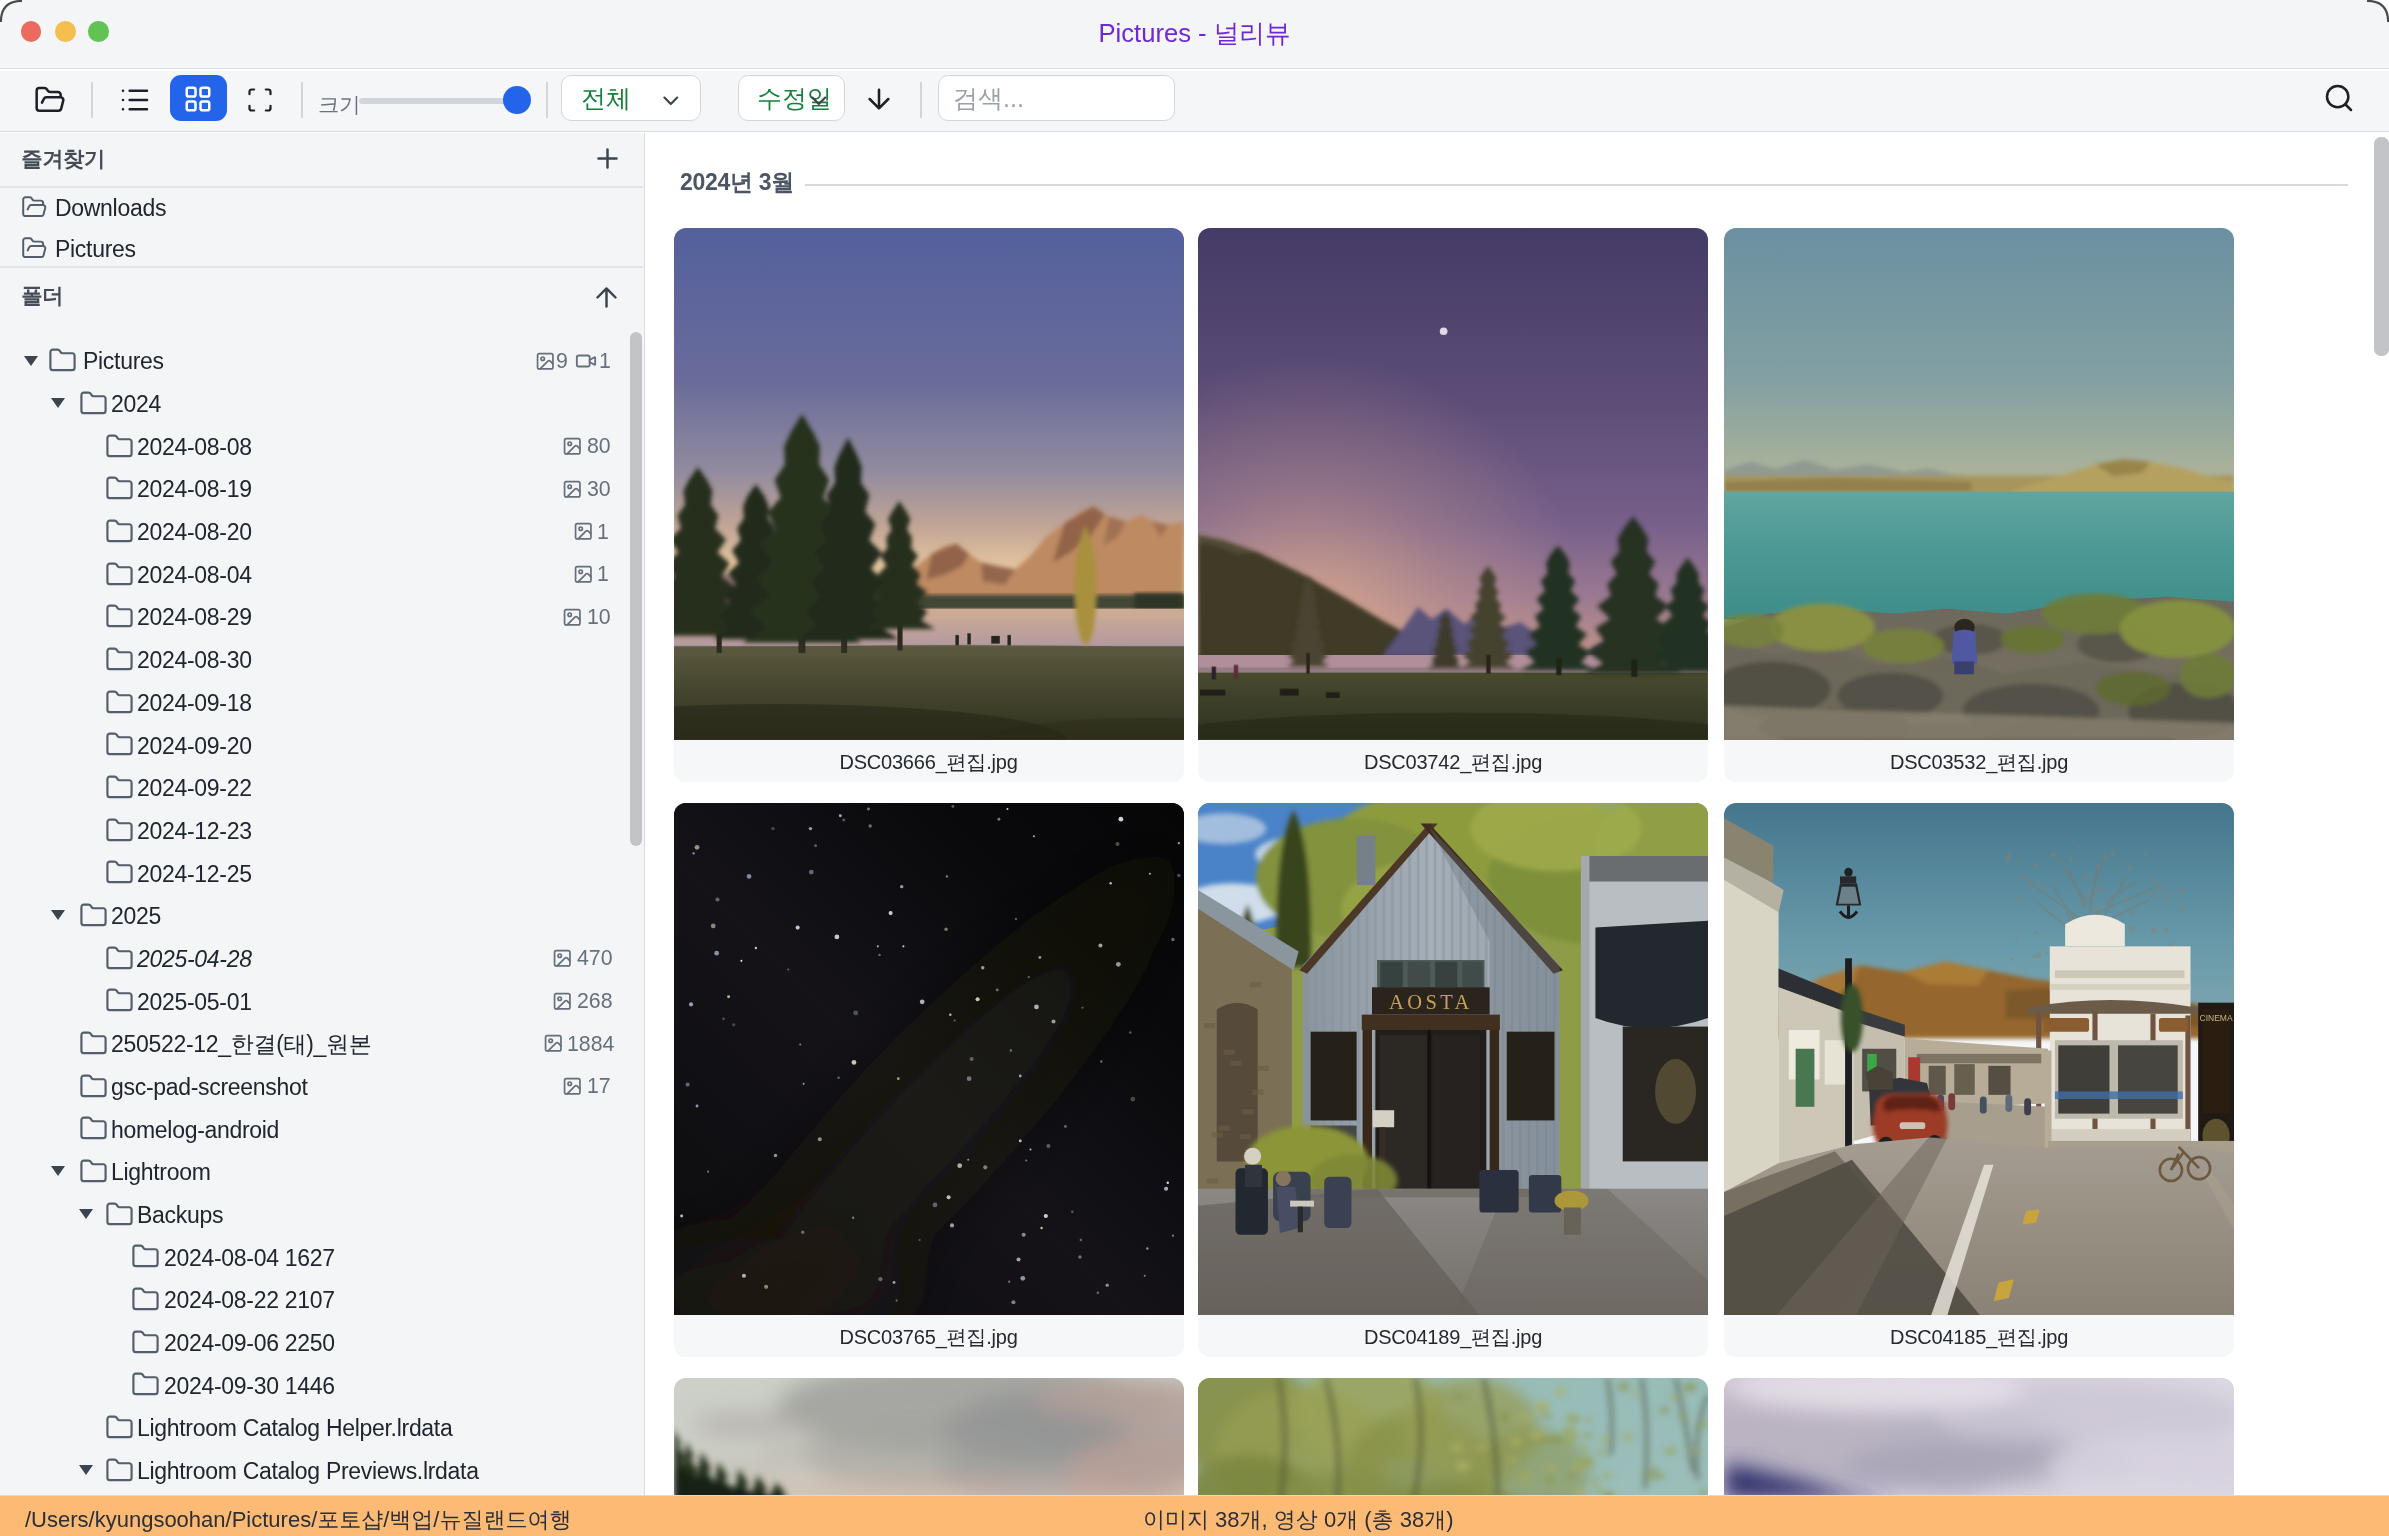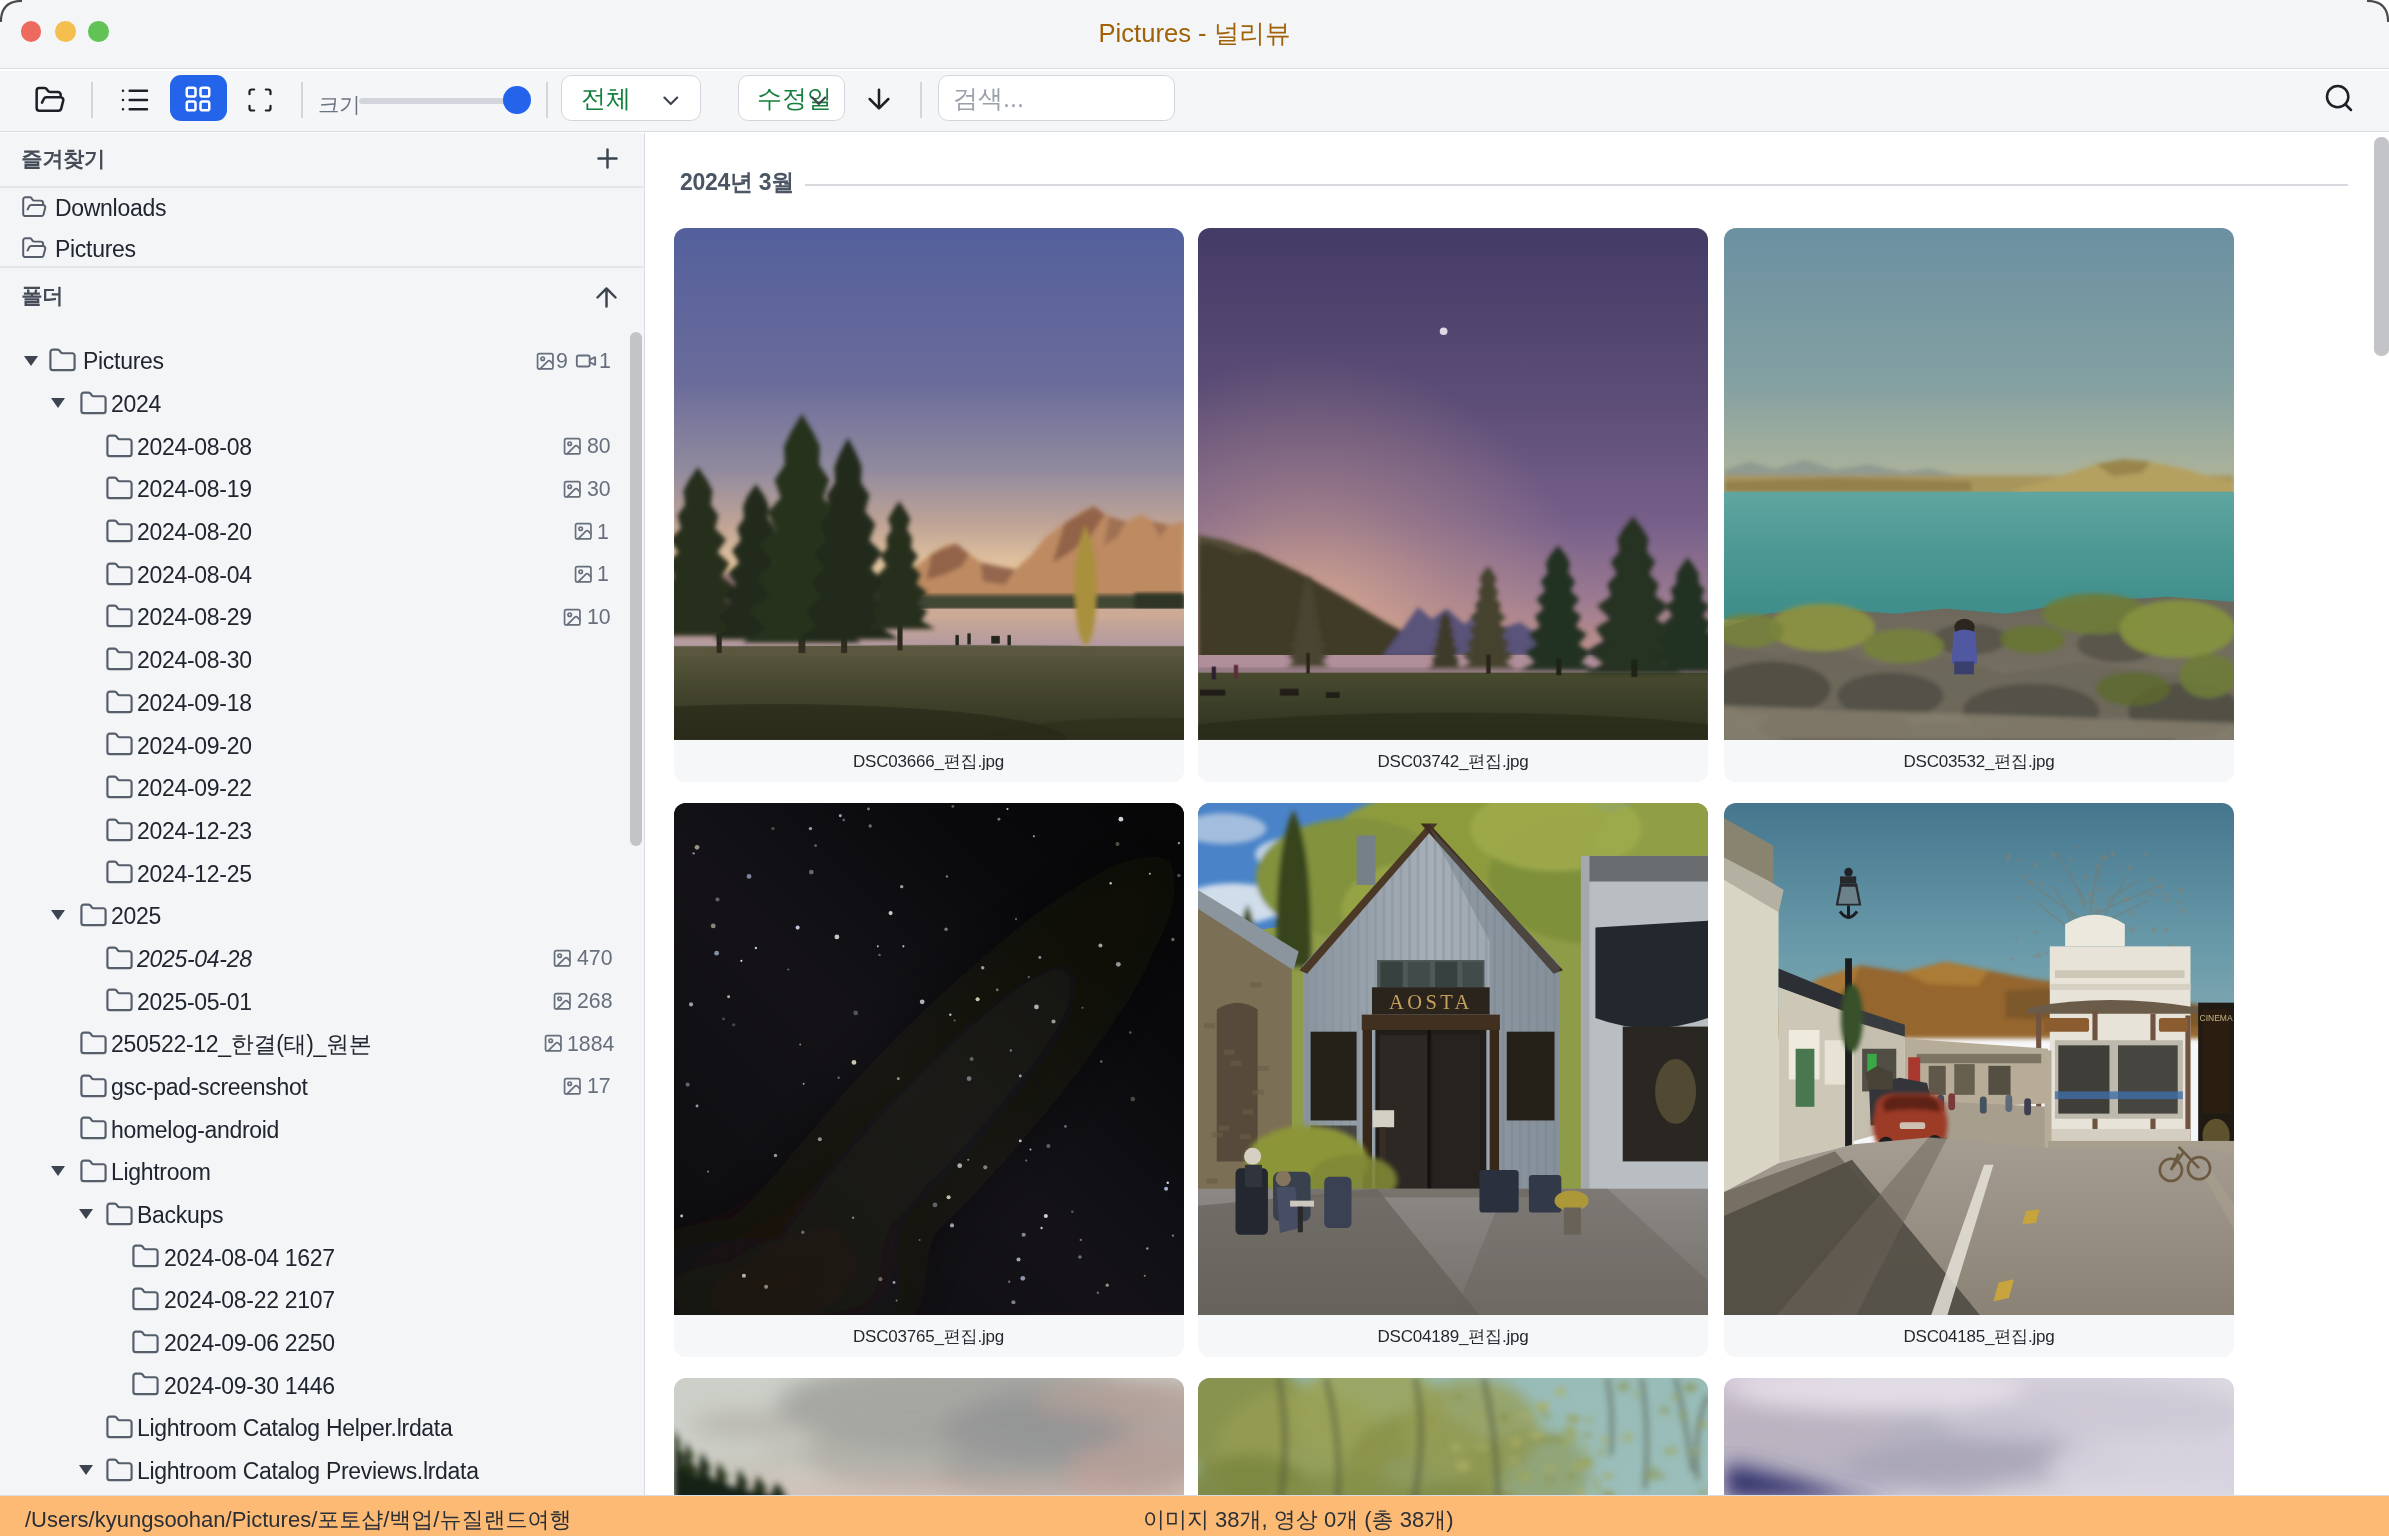--- a/index.html
+++ b/index.html
@@ -1,20 +1,20 @@
 <!DOCTYPE html>
 <html lang="ko" style="font-size:13.7px"><head>
 <meta charset="utf-8">
 <style>
 * { margin:0; padding:0; box-sizing:border-box; }
 html,body { width:2389px; height:1536px; }
 body { font-family:"Liberation Sans",sans-serif; background:#fff; position:relative; overflow:hidden; }
 .titlebar { position:absolute; left:0; top:0; width:2389px; height:69px; background:#f4f5f7; border-bottom:1.7px solid #dbdee3; border-radius:19px 19px 0 0; }
 .tl { position:absolute; top:21.3px; width:20.5px; height:20.5px; border-radius:50%; }
-.title { position:absolute; top:0; left:0; width:2389px; height:67px; line-height:67px; text-align:center; font-size:25.6px; color:#a16207; font-weight:500; }
+.title { position:absolute; top:0; left:0; width:2389px; height:67px; line-height:67px; text-align:center; font-size:25.6px; color:#6d28d9; font-weight:500; }
 .toolbar { position:absolute; left:0; top:71px; width:2389px; height:61px; background:#f5f6f8; border-bottom:1.7px solid #d8dbe1; }
 .sidebar { position:absolute; left:0; top:133px; width:645px; height:1362px; background:#f4f5f7; border-right:1.7px solid #d8dbe1; overflow:hidden;padding-left:20px; }
 .content { position:absolute; left:647px; top:133px; width:1743px; height:1362px; background:#ffffff; overflow:hidden; }
 .statusbar { position:absolute; left:0; top:1495px; width:2389px; height:41px; background:#fdba74; border-top:1.7px solid #d8dbe1; }
 .sep { position:absolute; top:11px; width:1.7px; height:36px; background:#d2d6dc; }
 .tbtext { position:absolute; font-size:25px; color:#6b7280; }
 .btn { position:absolute; top:4.3px; height:46px; background:#fff; border:1.7px solid #d2d6dc; border-radius:10.2px; }
 .ddtext { position:absolute; font-size:25px; color:#15803d; line-height:43px; }
 svg.ic { position:absolute; }
 
@@ -22,21 +22,21 @@
 .srow-text { position:absolute; font-size:23px; color:#20262f; white-space:nowrap; letter-spacing:-0.3px; line-height:32px; }
 .sdiv { position:absolute; left:0; width:643px; height:1.7px; background:#e2e5e9; }
 .cnt { position:absolute; font-size:21.3px; color:#666f7c; line-height:26.5px; }
 .caret { position:absolute; width:0; height:0; border-left:7.7px solid transparent; border-right:7.7px solid transparent; border-top:10.2px solid #3c4450; }
 .thumbbar { position:absolute; border-radius:6.8px; background:#c3c4c7; }
 
 .mhead { position:absolute; font-size:23px; font-weight:700; color:#4b5563; letter-spacing:-0.3px; }
 .mline { position:absolute; height:1.7px; background:#d6dade; }
 .card { position:absolute; width:510px; border-radius:12px; overflow:hidden; background:#f6f7f9; }
 .card .img { width:510px; height:512px; }
-.card .cap2 { height:39px; line-height:38px; text-align:center; font-size:17px; color:#24292f; background:#f6f7f9; letter-spacing:-0.2px; }
+.card .cap2 { height:39px; line-height:38px; text-align:center; font-size:20px; color:#24292f; background:#f6f7f9; letter-spacing:-0.2px; }
 </style>
 </head>
 <body>
 <div class="titlebar">
   <div class="tl" style="left:20.5px; background:#ed6a5e;"></div>
   <div class="tl" style="left:55px; background:#f5bf4f;"></div>
   <div class="tl" style="left:88px; background:#61c354;"></div>
   <div class="title">Pictures - 널리뷰</div>
 </div>
 <svg style="position:absolute;left:0;top:0;z-index:99" width="22" height="22" viewBox="0 0 26 26">

